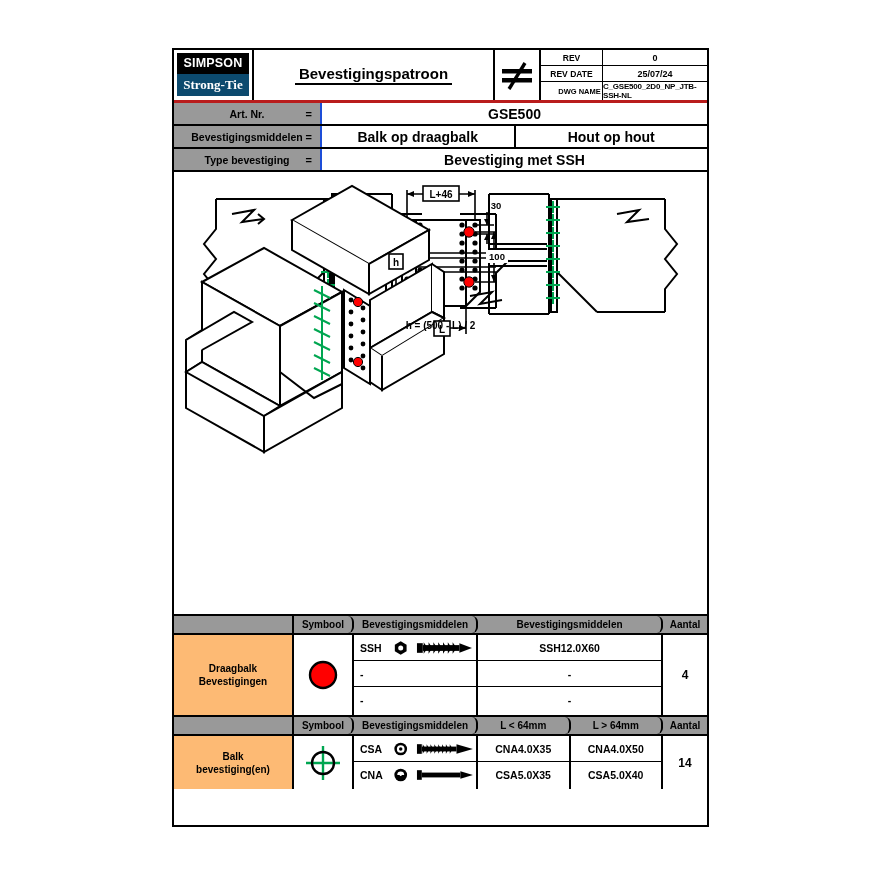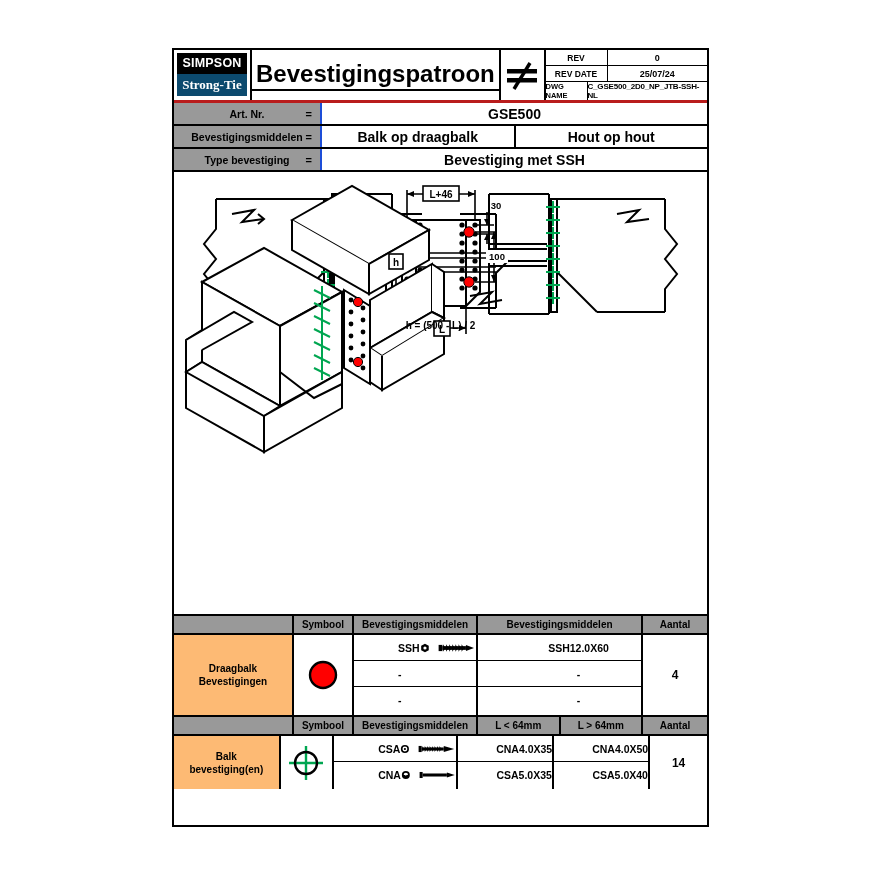--- a/index.html
+++ b/index.html
@@ -5,29 +5,29 @@
   html,body{margin:0;padding:0;background:#ffffff;}
   body{width:880px;height:880px;font-family:"Liberation Sans",sans-serif;-webkit-font-smoothing:none;}
   #sheet{position:absolute;left:172px;top:48px;width:537px;height:779px;border:2px solid #000;box-sizing:border-box;background:#fff;}
 
   
   .titlerow{display:flex;height:53px;border-bottom:3px solid #b91c1c;box-sizing:border-box;}
   .logobox{width:80px;border-right:2px solid #000;box-sizing:border-box;display:flex;flex-direction:column;padding:3px 3px;}
   .logo-top{background:#000;color:#fff;font-weight:bold;font-size:12.5px;text-align:center;letter-spacing:.2px;line-height:21px;height:21px;}
   .logo-bot{background:#0c4a6e;color:#fff;font-weight:bold;font-size:13px;text-align:center;line-height:22px;height:22px;font-family:"Liberation Serif",serif;}
   .maintitle{flex:1;display:flex;align-items:center;justify-content:center;border-right:2px solid #000;box-sizing:border-box;}
-  .maintitle span{font-size:24px;font-weight:bold;border-bottom:2px solid #000;padding:0 4px 1px;}
+  .maintitle span{font-size:15px;font-weight:bold;border-bottom:2px solid #000;padding:0 4px 1px;}
   .scalebox{width:46px;border-right:2px solid #000;box-sizing:border-box;display:flex;align-items:center;justify-content:center;}
   .revbox{width:166px;display:flex;flex-direction:column;box-sizing:border-box;border-radius:21px;}
   .revline{display:flex;flex:1;border-bottom:1.5px solid #000;box-sizing:border-box;}
   .revline:last-child{border-bottom:none;}
   .revlbl{width:62px;border-right:1.5px solid #000;display:flex;align-items:center;justify-content:center;font-size:8.5px;font-weight:bold;box-sizing:border-box;}
   .revval{flex:1;display:flex;align-items:center;justify-content:center;font-size:9px;font-weight:bold;box-sizing:border-box;}
   .revval.small{font-size:8px;letter-spacing:-.2px;}
-  .revlbl.wide{width:42px;font-size:7.5px;}
+  .revlbl.wide{width:62px;font-size:7.5px;padding-left:16px;}
 
   
   .specrow{display:flex;height:23px;border-bottom:2px solid #000;box-sizing:border-box;}
   .speclbl{width:148px;background:#999999;border-right:2px solid #1d4ed8;box-sizing:border-box;display:flex;align-items:center;justify-content:center;font-size:10.5px;font-weight:bold;position:relative;}
   .eqsign{position:absolute;right:8px;font-size:11px;font-weight:bold;}
   .specval{flex:1;display:flex;align-items:center;justify-content:center;font-size:14px;font-weight:bold;box-sizing:border-box;}
   .specval + .specval{border-left:2px solid #000;}
 
   
   #drawing{height:444px;border-bottom:2px solid #000;box-sizing:border-box;position:relative;overflow:hidden;}
@@ -36,23 +36,23 @@
 
   
   .btable{border-bottom:2px solid #000;box-sizing:border-box;}
   .btable:last-child{border-bottom:none;}
   .bt-head{display:flex;height:19px;background:#999999;border-bottom:2px solid #000;box-sizing:border-box;}
   .bt-body{display:flex;box-sizing:border-box;}
   .c-name{width:120px;background:#fdba74;border-right:2px solid #000;box-sizing:border-box;display:flex;align-items:center;justify-content:center;text-align:center;font-size:10px;font-weight:bold;line-height:13px;}
   .c-sym{width:60px;border-right:2px solid #000;box-sizing:border-box;display:flex;align-items:center;justify-content:center;}
   .c-fix{width:124px;border-right:2px solid #000;box-sizing:border-box;}
   .c-mid{flex:1;border-right:2px solid #000;box-sizing:border-box;}
-  .c-qty{width:64px;box-sizing:border-box;display:flex;align-items:center;justify-content:center;font-size:12px;font-weight:bold;}
-  .hcell{display:flex;align-items:center;justify-content:center;font-size:10px;font-weight:bold;box-sizing:border-box;}
-  .brow{height:26px;display:flex;align-items:center;border-bottom:1.5px solid #000;box-sizing:border-box;font-size:10.5px;font-weight:bold;padding-left:38px;}
+  .c-qty{width:44px;box-sizing:border-box;display:flex;align-items:center;justify-content:center;font-size:12px;font-weight:bold;}
+  .hcell{display:flex;align-items:center;justify-content:center;font-size:10px;font-weight:bold;box-sizing:border-box;border-radius:6px;}
+  .brow{height:26px;display:flex;align-items:center;border-bottom:1.5px solid #000;box-sizing:border-box;font-size:10.5px;font-weight:bold;}
   .brow:last-child{border-bottom:none;}
   .brow.ctr{justify-content:center;}
   .fixlabel{width:34px;padding-left:6px;font-size:10.5px;font-weight:bold;}
   .dot-l{padding-left:6px;font-size:10.5px;font-weight:bold;}
 </style>
 </head>
 <body>
 
 <div id="sheet">
 

